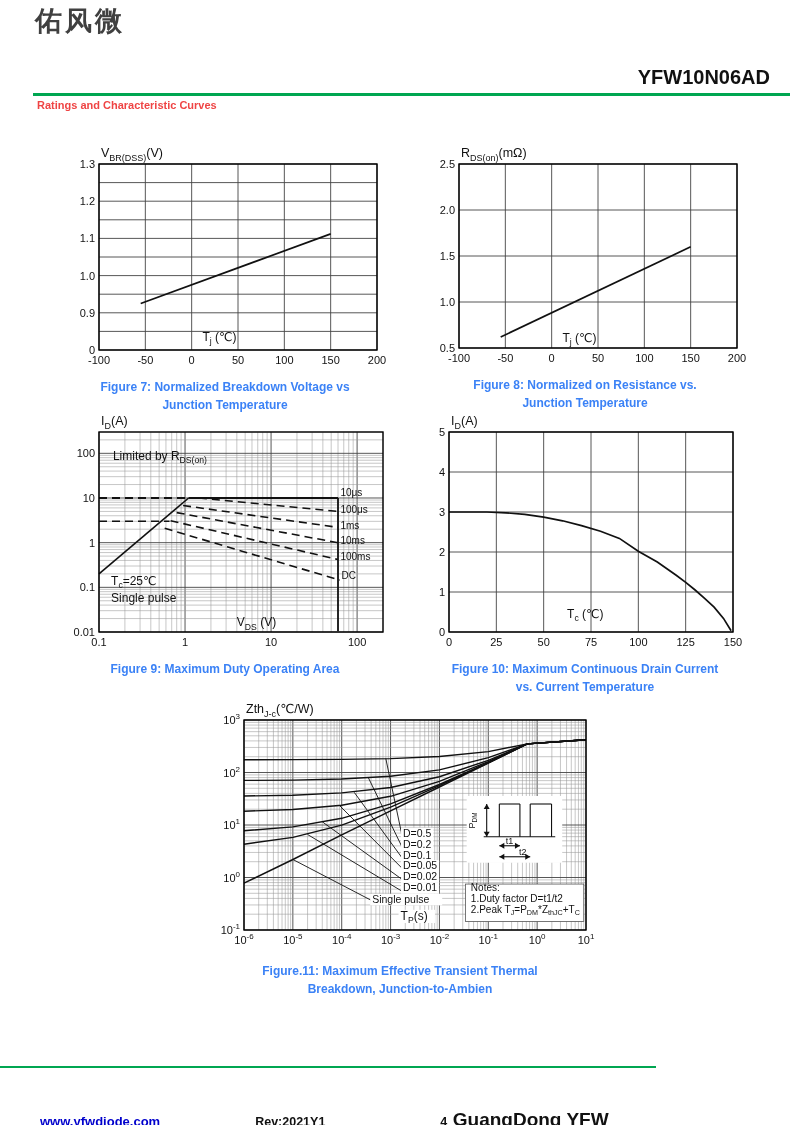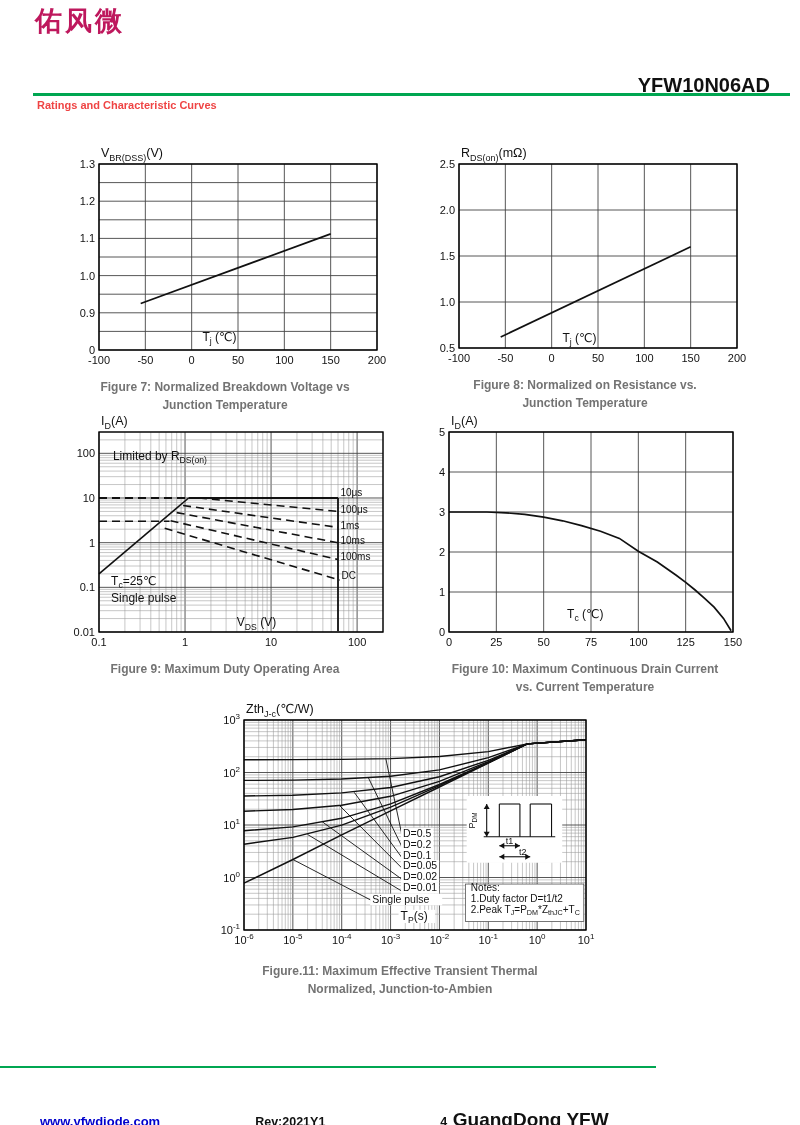--- a/index.html
+++ b/index.html
@@ -4,28 +4,28 @@
 <style>
   html,body{margin:0;padding:0;background:#e8e8e8;}
   body{font-family:"Liberation Sans","DejaVu Sans",sans-serif;}
   #page{position:relative;width:800px;height:1125px;background:#ffffff;margin:0 auto;overflow:hidden;color:#111;}
   
   #logo{position:absolute;left:35px;top:6px;line-height:1;}
   #logo .row1{font-weight:bold;font-size:44px;letter-spacing:1px;}
   #logo .yf{color:#3aa74a;}
   #logo .w{color:#f08300;}
   #logo .reg{font-size:13px;color:#555;vertical-align:26px;font-weight:normal;margin-left:2px;}
-  #logo .cn{font-size:27px;font-weight:bold;color:#be185d;letter-spacing:3px;margin-top:2px;}
-  #part-number{position:absolute;right:30px;top:74px;font-size:20px;font-weight:bold;color:#111;}
+  #logo .cn{font-size:27px;font-weight:bold;color:#404040;letter-spacing:3px;margin-top:2px;}
+  #part-number{position:absolute;right:30px;top:66px;font-size:20px;font-weight:bold;color:#111;}
   #green-rule{position:absolute;left:33px;top:93px;width:757px;height:3px;background:#00a651;}
   #section-title{position:absolute;left:37px;top:99px;font-size:11px;font-weight:bold;color:#ef4444;}
   
   .fig-block{position:absolute;}
   .fig-block svg{display:block;background:#fff;}
-  .caption{margin-top:6px;text-align:center;font-size:12px;font-weight:bold;line-height:1.5;color:#737373;}
+  .caption{margin-top:6px;text-align:center;font-size:12px;font-weight:bold;line-height:1.5;color:#3b82f6;}
   #fig7{left:55px;top:140px;width:340px;}
   #fig8{left:415px;top:140px;width:340px;}
   #fig9{left:55px;top:412px;width:340px;}
   #fig10{left:415px;top:412px;width:340px;}
   #fig11{left:200px;top:698px;width:400px;}
   
   #footer{position:absolute;left:0;top:1066px;width:656px;border-top:2px solid #00a651;}
   #footer .row{display:flex;align-items:baseline;padding:14px 30px 0 40px;}
   #footer a{color:#0000cc;font-weight:bold;font-size:13px;text-decoration:underline;}
   #footer .rev{margin-left:95px;font-weight:bold;font-size:12.5px;color:#111;margin-top:33px;}
@@ -442,21 +442,21 @@
         <polygon points="319.9255999999999,147.76 314.9255999999999,144.76 314.9255999999999,150.76" fill="#111"></polygon>
         <line x1="299.33719999999994" y1="158.76" x2="330.21979999999996" y2="158.76" stroke="#111" stroke-width="1.1"></line>
         <polygon points="299.33719999999994,158.76 304.33719999999994,155.76 304.33719999999994,161.76" fill="#111"></polygon>
         <polygon points="330.21979999999996,158.76 325.21979999999996,155.76 325.21979999999996,161.76" fill="#111"></polygon>
         <text x="274.68999999999994" y="122.38" font-size="9" fill="#111" text-anchor="middle" transform="rotate(-90 274.68999999999994 122.38)"><tspan dy="0" font-size="9">P</tspan><tspan dy="2.5200000000000005" font-size="6.4799999999999995">DM</tspan></text>
         <text x="309.6313999999999" y="145.76" font-size="9" fill="#111" text-anchor="middle">t1</text>
         <text x="322.77849999999995" y="156.76" font-size="9" fill="#111" text-anchor="middle">t2</text>
       </svg>
     <div class="caption">
       <div>Figure.11: Maximum Effective Transient Thermal</div>
-      <div>Normalized, Junction-to-Ambien</div>
+      <div>Breakdown, Junction-to-Ambien</div>
     </div>
   </div>
 
   <div id="footer">
     <div class="row">
       <a href="#">www.yfwdiode.com</a>
       <span class="rev">Rev:2021Y1</span>
       <span class="page">4 / 5</span>
       <span class="company">GuangDong YFW Electronics Co, Ltd.</span>
     </div>

